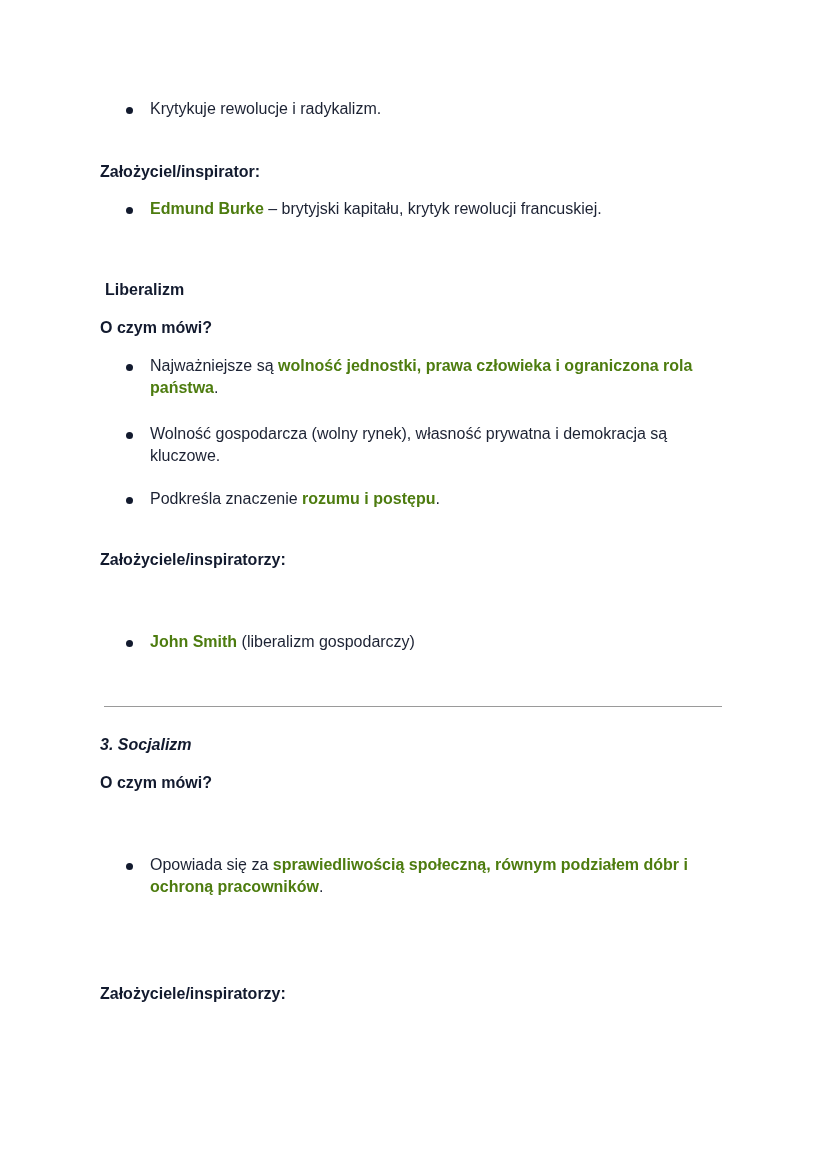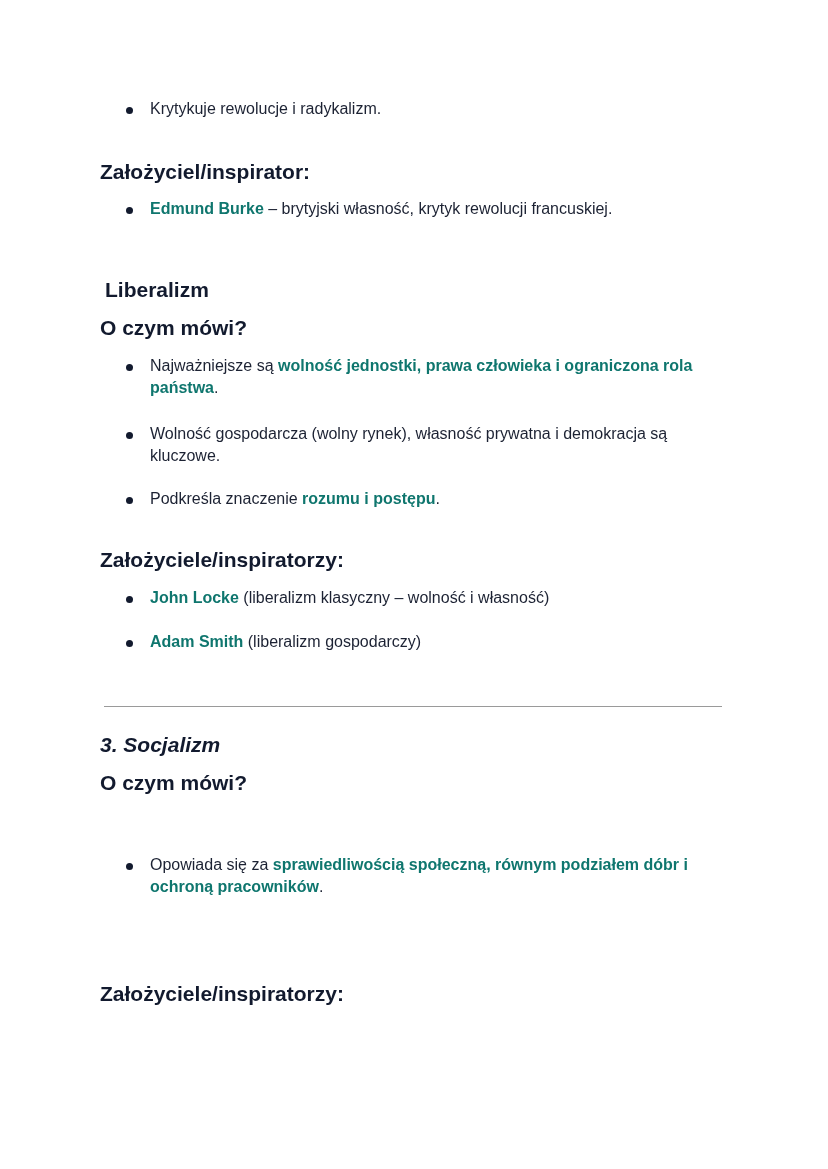--- a/index.html
+++ b/index.html
@@ -21,21 +21,21 @@
       left: 0;
       top: 0;
       width: 697px;
       height: 1169px;
     }
     .heading {
       position: absolute;
       left: 100px;
       font-weight: bold;
       color: #121a2e;
-      font-size: 21px;
+      font-size: 16px;
       line-height: 22px;
       white-space: nowrap;
     }
     .heading.indent {
       left: 105px;
     }
     .bullet-item {
       position: absolute;
       left: 126px;
       width: 600px;
@@ -50,21 +50,21 @@
       height: 7px;
       border-radius: 50%;
       background: #121a2e;
     }
     .bullet-text {
       display: block;
       margin-left: 24px;
       width: 572px;
     }
     .bullet-text b {
-      color: #0f766e;
+      color: #4d7c0f;
       font-weight: bold;
     }
     .rule {
       position: absolute;
       left: 104px;
       top: 706px;
       width: 618px;
       height: 0;
       border-top: 1.5px solid #9a9a9a;
     }
@@ -76,21 +76,21 @@
 
   <div class="bullet-item" style="top:98px;">
     <span class="bullet-dot"></span>
     <span class="bullet-text"><span>Krytykuje rewolucje i radykalizm.</span></span>
   </div>
 
   <div class="heading" style="top:161px;">Założyciel/inspirator:</div>
 
   <div class="bullet-item" style="top:198px;">
     <span class="bullet-dot"></span>
-    <span class="bullet-text"><b>Edmund Burke</b><span> – brytyjski własność, krytyk rewolucji francuskiej.</span></span>
+    <span class="bullet-text"><b>Edmund Burke</b><span> – brytyjski kapitału, krytyk rewolucji francuskiej.</span></span>
   </div>
 
   <div class="heading indent" style="top:279px;">Liberalizm</div>
 
   <div class="heading" style="top:317px;">O czym mówi?</div>
 
   <div class="bullet-item" style="top:423px;">
     <span class="bullet-dot"></span>
     <span class="bullet-text"><span>Wolność gospodarcza (wolny rynek), własność prywatna i demokracja są kluczowe.</span></span>
   </div>
@@ -100,28 +100,24 @@
     <span class="bullet-text"><span>Najważniejsze są </span><b>wolność jednostki, prawa człowieka i ograniczona rola państwa</b><span>.</span></span>
   </div>
 
   <div class="bullet-item" style="top:488px;">
     <span class="bullet-dot"></span>
     <span class="bullet-text"><span>Podkreśla znaczenie </span><b>rozumu i postępu</b><span>.</span></span>
   </div>
 
   <div class="heading" style="top:549px;">Założyciele/inspiratorzy:</div>
 
-  <div class="bullet-item" style="top:587px;">
-    <span class="bullet-dot"></span>
-    <span class="bullet-text"><b>John Locke</b><span> (liberalizm klasyczny – wolność i własność)</span></span>
-  </div>
 
   <div class="bullet-item" style="top:631px;">
     <span class="bullet-dot"></span>
-    <span class="bullet-text"><b>Adam Smith</b><span> (liberalizm gospodarczy)</span></span>
+    <span class="bullet-text"><b>John Smith</b><span> (liberalizm gospodarczy)</span></span>
   </div>
 
   <div class="rule"></div>
 
   <div class="heading" style="top:734px;font-style:italic;">3. Socjalizm</div>
 
   <div class="heading" style="top:772px;">O czym mówi?</div>
 
 
   <div class="bullet-item" style="top:854px;">

